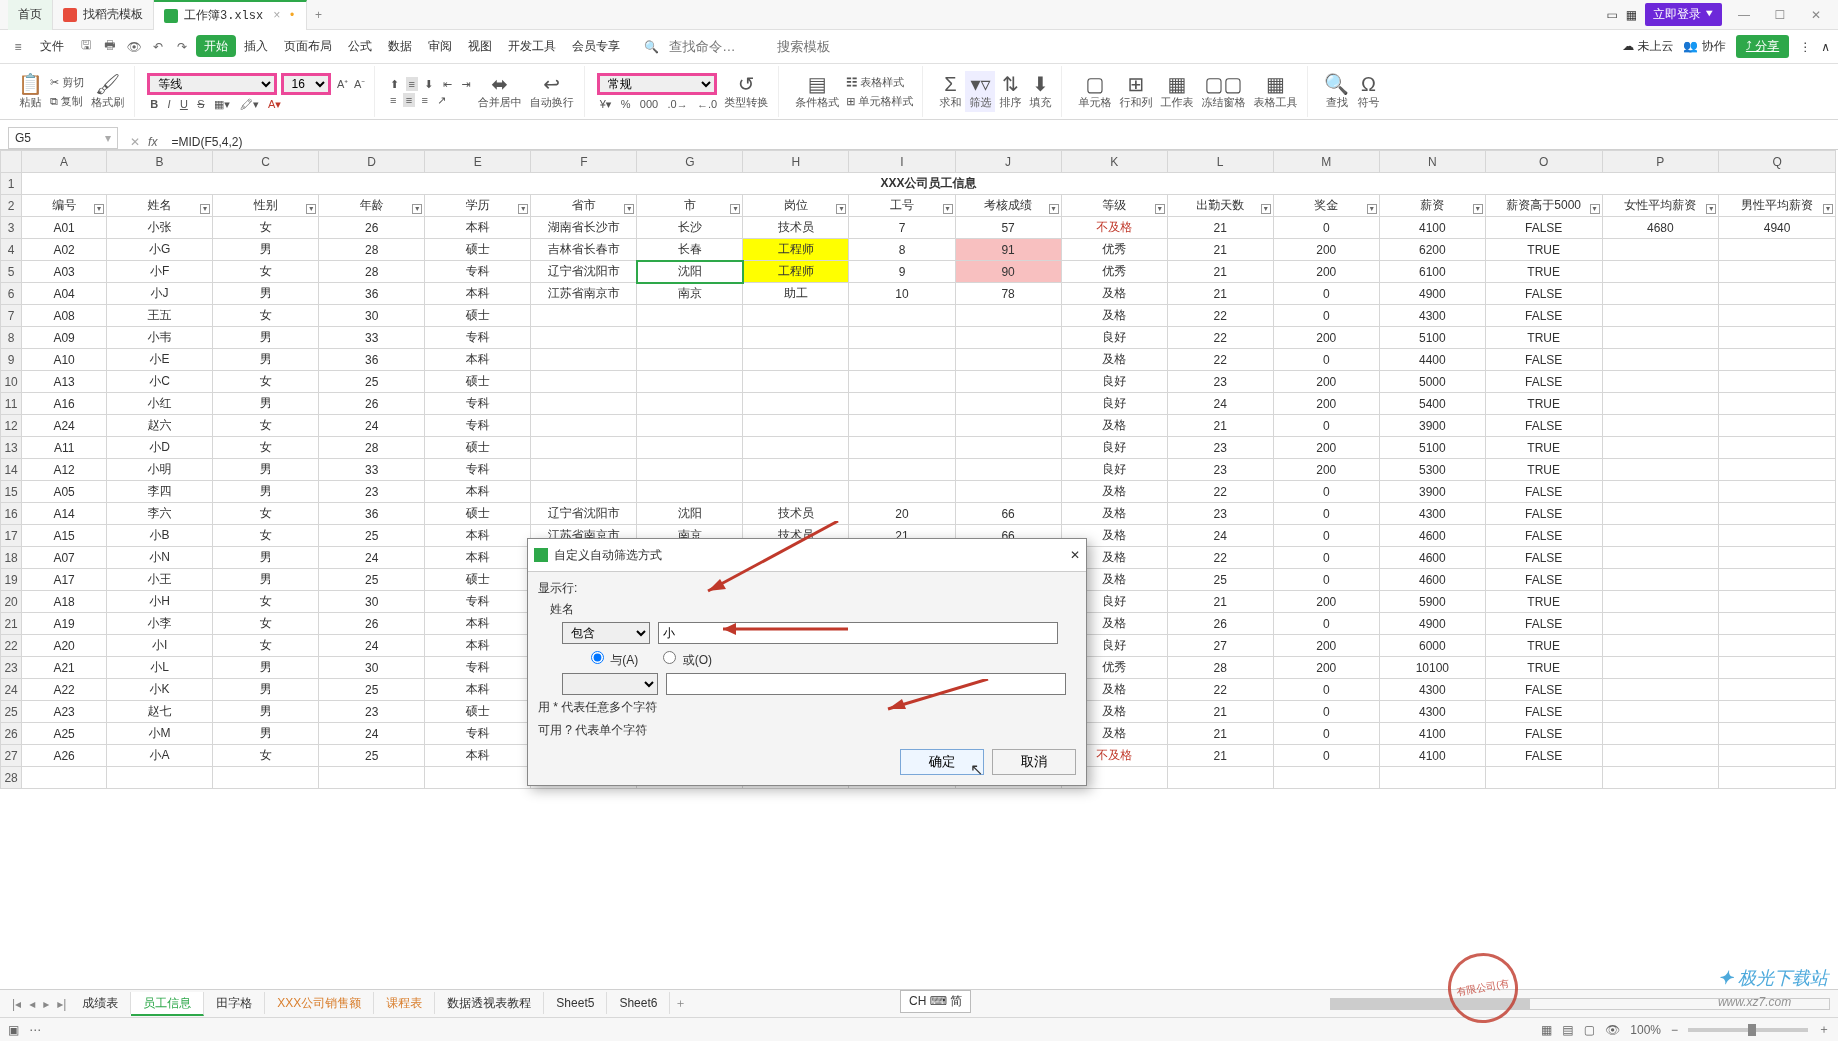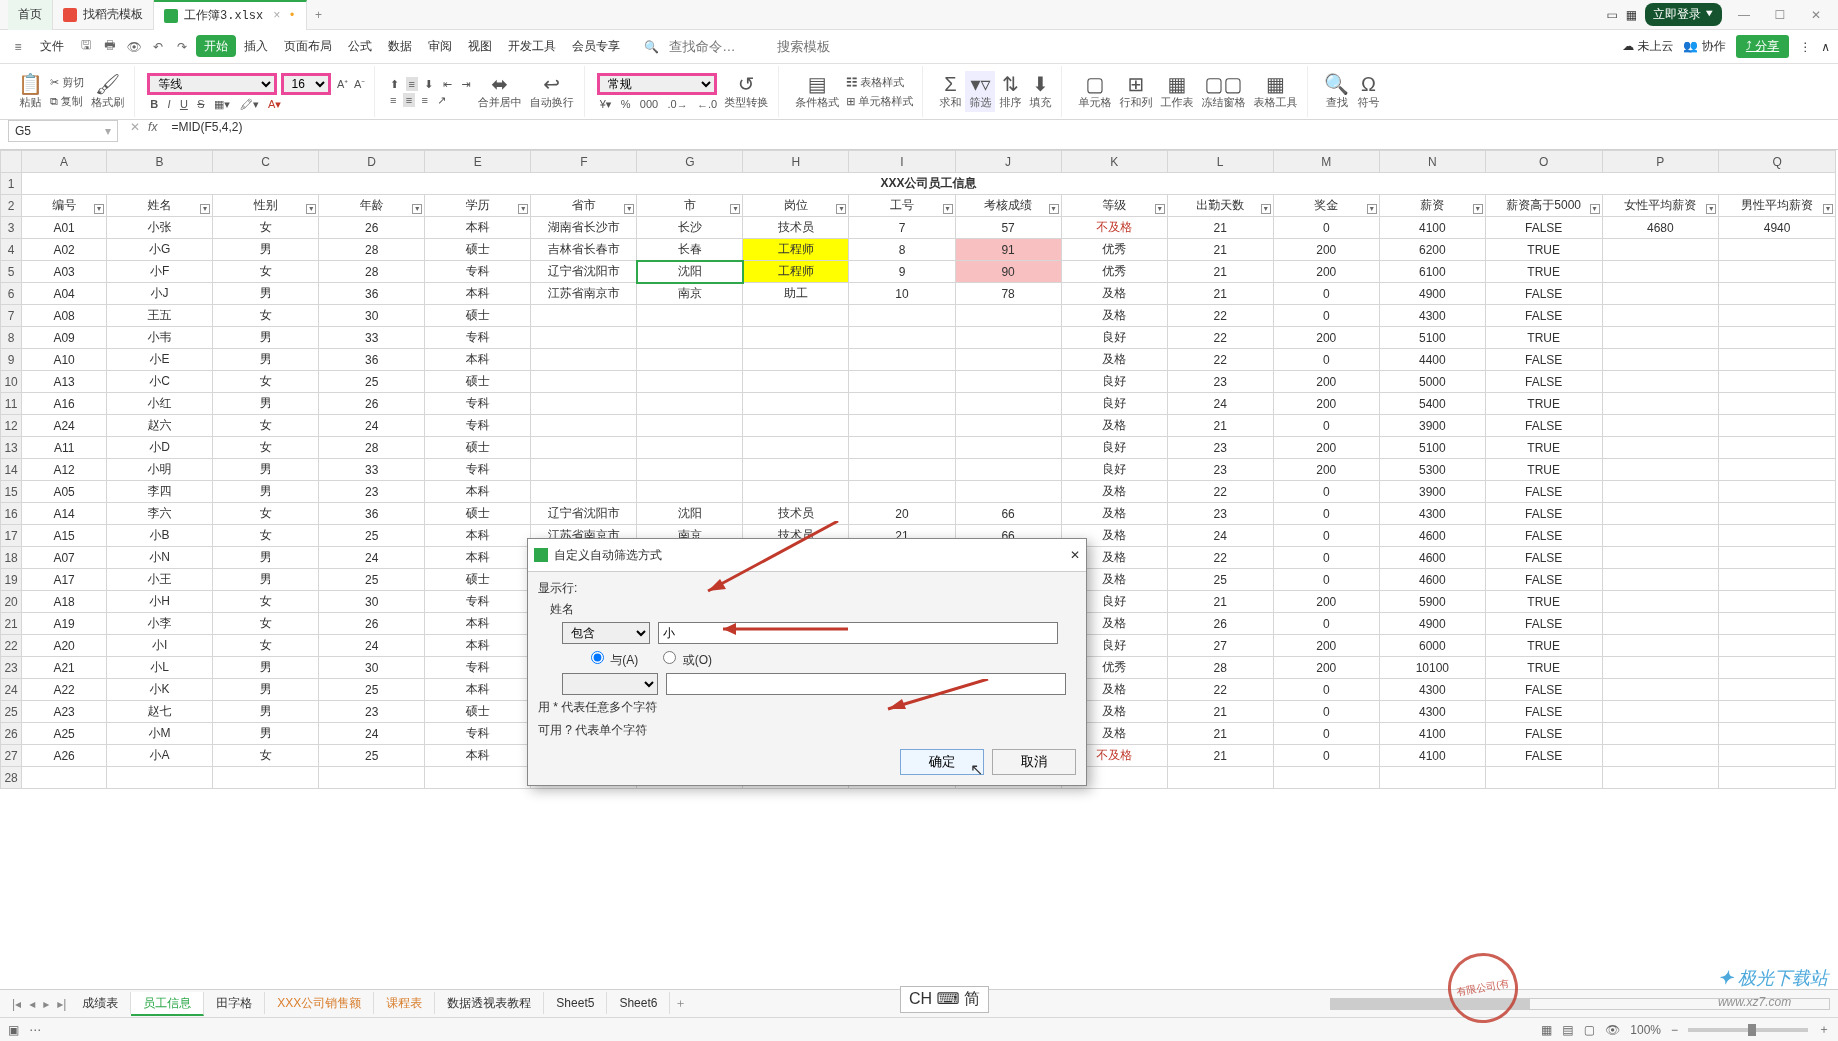--- a/index.html
+++ b/index.html
@@ -5,42 +5,42 @@
   * { box-sizing: border-box; }
   html,body { margin:0; padding:0; font-family:"Microsoft YaHei","SimSun",Arial,sans-serif; font-size:12px; background:#f5f5f5; color:#333; overflow:hidden; width:1838px; height:1041px;}
   
   .titlebar { display:flex; align-items:center; height:30px; background:#f7f7f7; border-bottom:1px solid #e0e0e0; padding:0 8px;}
   .titlebar .tab { display:flex; align-items:center; height:30px; padding:0 10px; border-right:1px solid #e0e0e0; position:relative;}
   .titlebar .tab.home { background:#ebf6ee;justify-content:center;}
   .titlebar .tab.active { background:#fff; border-top:2px solid #2ea84a;font-family:Liberation Mono, monospace;}
   .titlebar .tab .ic { width:14px;height:14px;margin-right:6px; display:inline-block;}
   .titlebar .right { margin-left:auto; display:flex; align-items:center; gap:8px;}
   .titlebar .newtab { width:24px;text-align:center; color:#888;}
-  .login-btn { background:#14532d;color:#fff; padding:3px 8px; border-radius:8px;}
+  .login-btn { background:#6d28d9;color:#fff; padding:3px 8px; border-radius:2px;}
   .win-btn { width:28px;text-align:center;color:#888;}
   
   .menubar { display:flex; align-items:center; height:34px; background:#fff; border-bottom:1px solid #e0e0e0; padding:0 8px; gap:4px;}
   .menubar .menu-icon { width:20px;text-align:center;color:#666;}
   .menubar .mtab { padding:4px 8px; border-radius:4px; cursor:pointer;}
   .menubar .mtab.active { background:#2ea84a; color:#fff;}
   .menubar .search { margin-left:12px; display:flex; align-items:center; color:#bbb; gap:8px;}
   .menubar .search input { border:none; outline:none; width:100px; color:#bbb;}
   .menubar .right { margin-left:auto; display:flex; gap:10px; align-items:center;}
   .share-btn { background:#2ea84a; color:#fff; padding:3px 10px; border-radius:3px;text-decoration:underline;}
   
   .ribbon { display:flex; align-items:stretch; height:56px; background:#fff; border-bottom:1px solid #d8d8d8; padding:2px 8px; gap:6px;}
   .ribbon .grp { display:flex; align-items:center; padding:0 6px; border-right:1px solid #eee;}
   .ribbon .btn, .ribbon .lbtn { display:flex; flex-direction:column; align-items:center; justify-content:center; padding:2px 4px; color:#555; min-width:24px;}
   .ribbon .lbtn span.ic { font-size:20px; line-height:22px;}
   .ribbon .lbtn .t { font-size:11px; white-space:nowrap;}
   .ribbon .mini { font-size:11px; color:#555; padding:1px 3px; white-space:nowrap;}
   .ribbon select,.ribbon input { border:3px solid #ec4899; height:22px; font-size:12px; padding:0 4px;}
   .ribbon .col { display:flex; flex-direction:column; gap:2px; justify-content:center;}
   
-  .formulabar { display:flex; align-items:flex-start; height:30px; background:#fff; border-bottom:1px solid #d0d0d0; padding:0 8px;}
+  .formulabar { display:flex; align-items:flex-end; height:30px; background:#fff; border-bottom:1px solid #d0d0d0; padding:0 8px;}
   .namebox { border:1px solid #ccc; width:110px; height:22px; padding:0 6px; display:flex; align-items:center; justify-content:center; margin-right:12px;}
   .formulabar .fx { margin:0 8px; font-style:italic; color:#666;}
   .formulabar .formula { flex:1; padding:0 6px; color:#333;}
   
   .sheet { position:relative; background:#fff; height:calc(100% - 30px - 34px - 56px - 30px - 28px - 24px); overflow:hidden;}
   table.grid { border-collapse:collapse; table-layout:fixed; width:1836px;}
   table.grid th, table.grid td { border:1px solid #d6d6d6; height:22px; text-align:center; font-size:12px; padding:0 2px; overflow:hidden; white-space:nowrap;}
   table.grid th { background:#f0f0f0; font-weight:normal; color:#555;}
   .rowhead { width:20px; background:#f0f0f0; color:#555; position:sticky; left:0;}
   .colhead th { height:18px;}
@@ -69,21 +69,21 @@
   .sheettabs .stab { padding:4px 12px; border-right:1px solid #ddd; cursor:pointer;}
   .sheettabs .stab.active { background:#fff; color:#2ea84a; border-bottom:2px solid #2ea84a;}
   .sheettabs .stab.prog { color:#d97f2e;}
   .sheettabs .scroll { margin-left:auto; width:500px; height:12px; border:1px solid #ccc; position:relative;}
   .sheettabs .scroll .thumb { position:absolute; left:0; top:0; width:40%; height:100%; background:#ccc;}
   
   .statusbar { display:flex; align-items:center; height:24px; background:#f7f7f7; border-top:1px solid #d8d8d8; padding:0 8px; color:#666; gap:10px;}
   .statusbar .right { margin-left:auto; display:flex; align-items:center; gap:10px;}
   .zoom-slider { width:120px; height:4px; background:#ccc; position:relative;}
   .zoom-slider .knob { position:absolute; left:50%; top:-4px; width:8px;height:12px; background:#888;}
-  .ime { position:absolute; left:900px; bottom:28px; border:1px solid #bbb; background:#fff; padding:2px 8px; font-size:16px;}
+  .ime { position:absolute; left:900px; bottom:28px; border:1px solid #bbb; background:#fff; padding:2px 8px; font-size:12px;}
   .watermark { position:absolute; right:10px; bottom:30px; color:#3aa0d8; font-size:18px; font-style:italic; opacity:0.9;}
   .stamp { position:absolute; right:320px; bottom:18px; width:70px;height:70px; border:3px solid #c0392b; border-radius:50%; color:#c0392b; font-size:10px; display:flex; align-items:center; justify-content:center; transform:rotate(-10deg); opacity:0.8;}
   .cursor { position:absolute; left:970px; top:610px; z-index:200; font-size:16px; pointer-events:none;}
 </style>
 </head>
 <body>
 
 <div class="titlebar">
   <div class="tab home">
       <span>首页</span>

